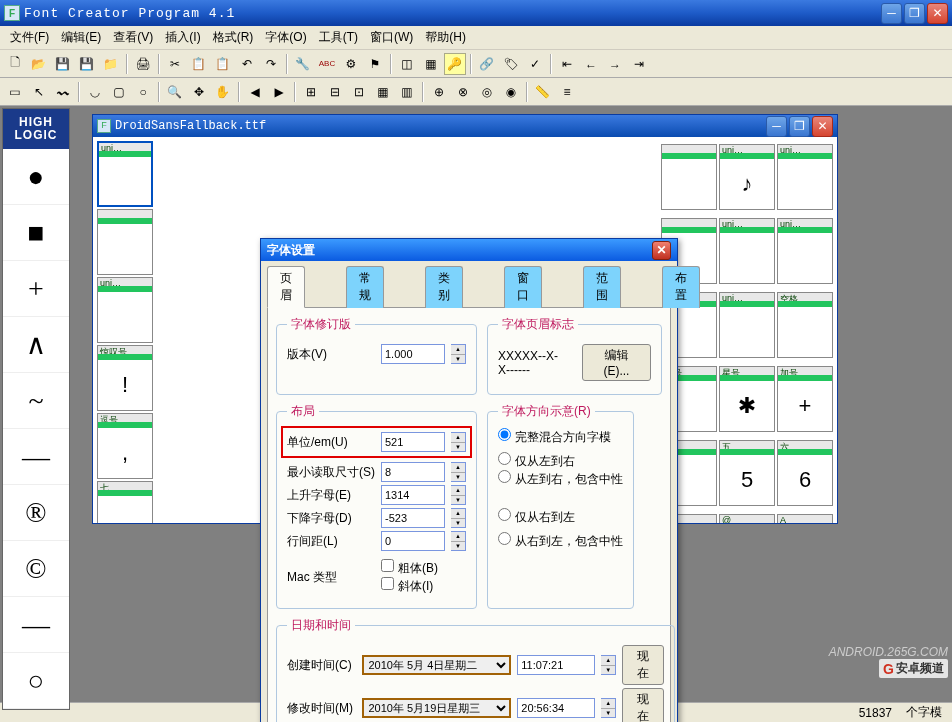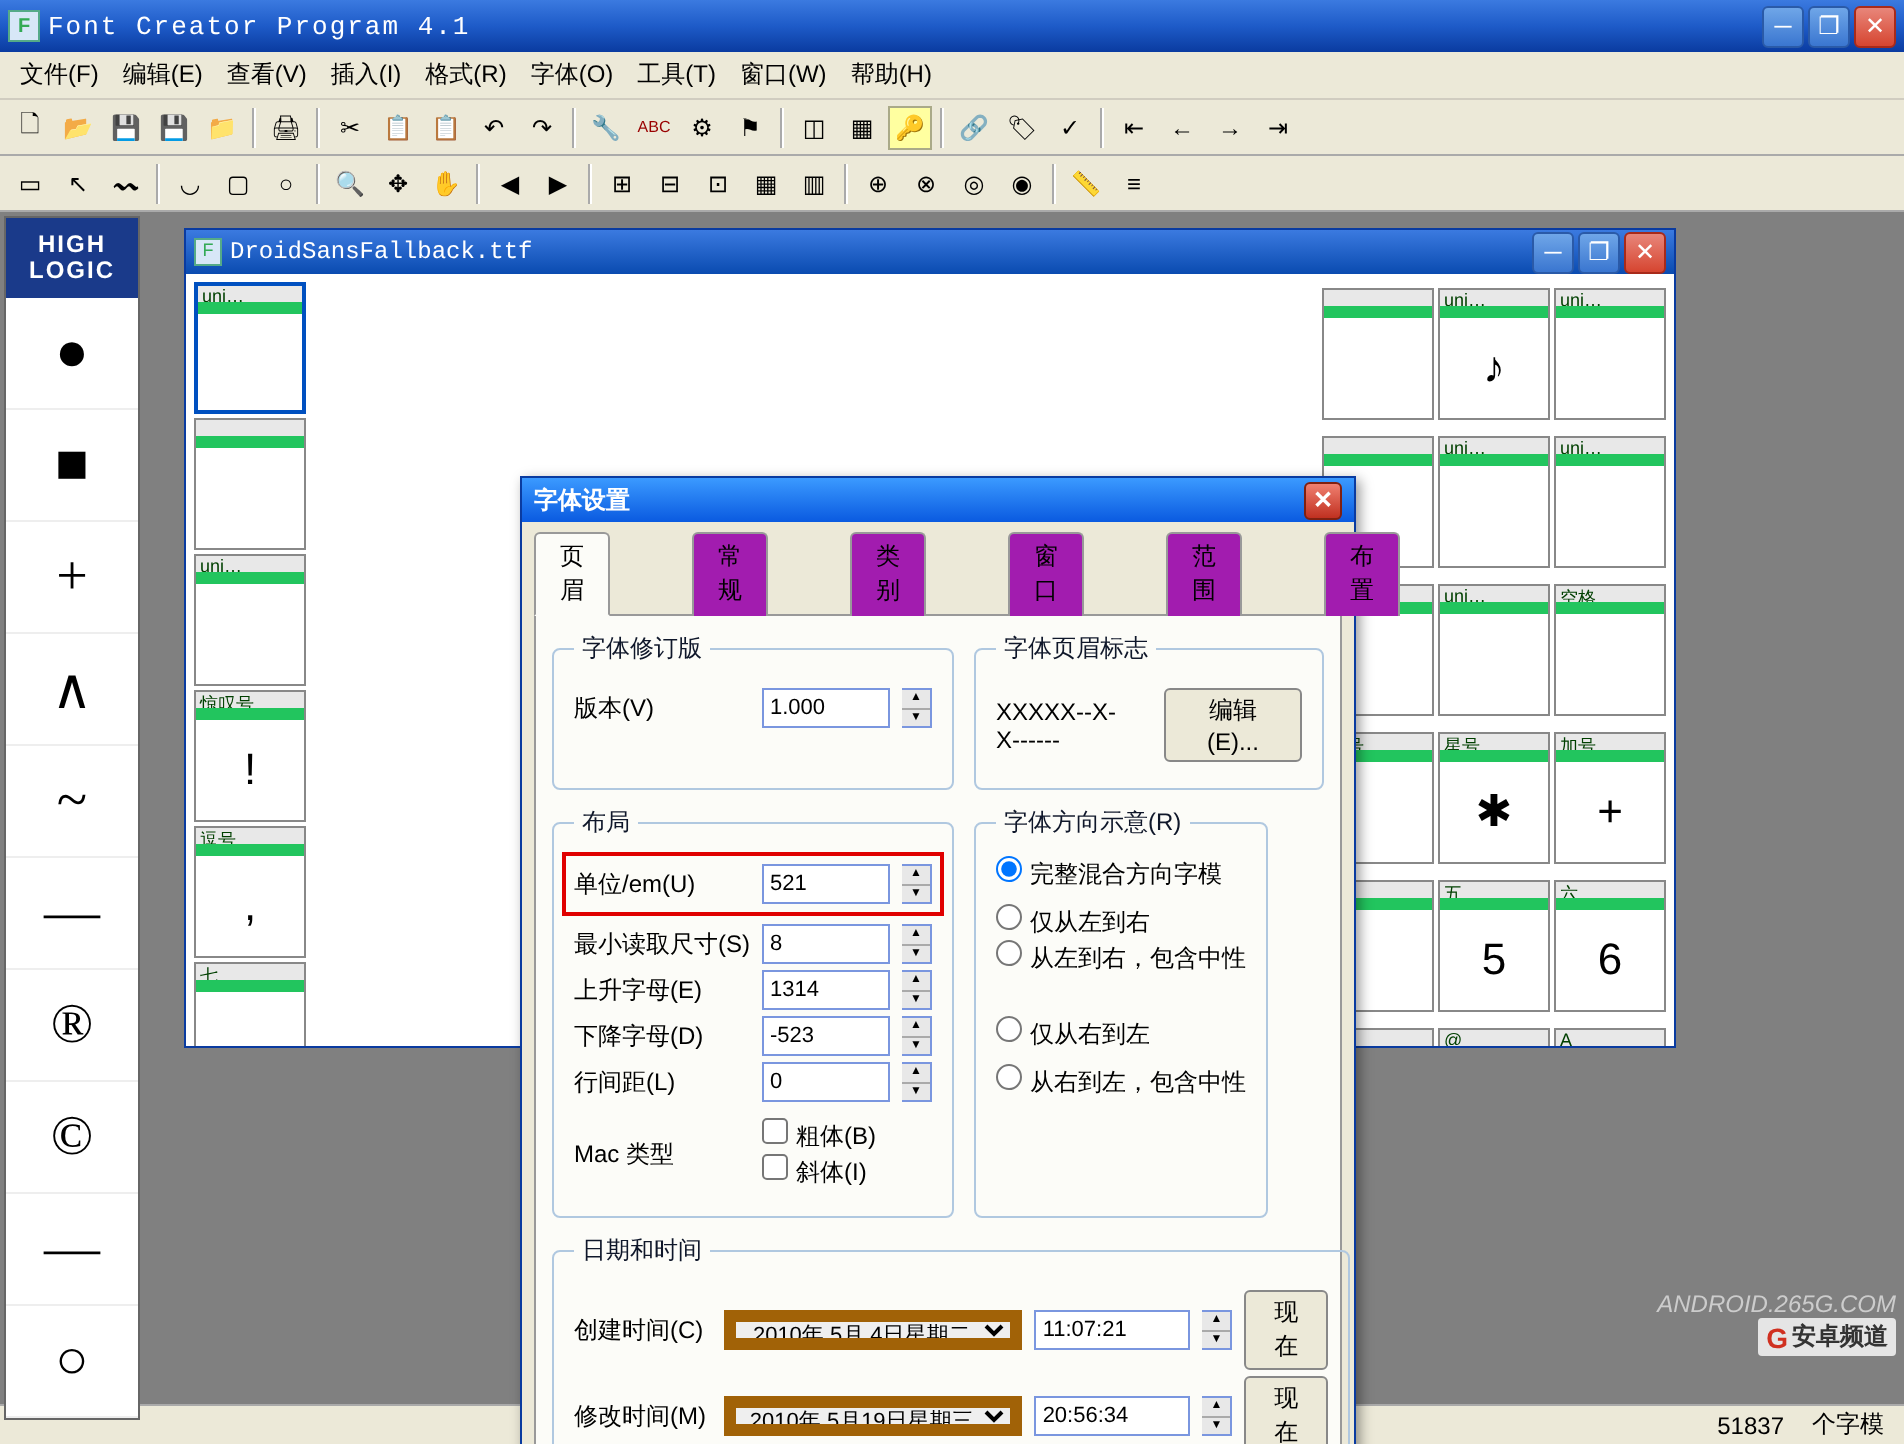--- a/index.html
+++ b/index.html
@@ -40,41 +40,41 @@
 .left-col { position: absolute; left: 4px; top: 4px; display: flex; flex-direction: column; gap: 2px; }
 .right-grid { position: absolute; right: 4px; top: 4px; display: flex; flex-direction: column; gap: 2px; }
 .right-grid .row { display: flex; gap: 2px; }
 
 
 .dialog { position: absolute; left: 260px; top: 132px; width: 418px; background: #ece9d8; border: 1px solid #0a3ba0; box-shadow: 2px 2px 6px rgba(0,0,0,0.4); }
 .dlg-titlebar { height: 22px; background: linear-gradient(to bottom, #3b9aff, #0a5ae0); display: flex; align-items: center; padding: 0 6px; color: white; font-weight: bold; }
 .dlg-titlebar .title { flex: 1; }
 .dlg-close { width: 19px; height: 19px; background: linear-gradient(to bottom,#f08070,#c03020); border:1px solid #802010; border-radius:3px; display:flex; align-items:center; justify-content:center; color:white; cursor:pointer; font-weight:bold; }
 .tabs { display: flex; background: #ece9d8; padding: 4px 6px 0; gap: 40px; }
-.tab { padding: 3px 12px; border: 1px solid #999; border-bottom: none; background: #a21caf; margin-right: 1px; border-radius: 3px 3px 0 0; cursor: pointer; position: relative; top: 1px; }
+.tab { padding: 3px 12px; border: 1px solid #999; border-bottom: none; background: #7dd3fc; margin-right: 1px; border-radius: 3px 3px 0 0; cursor: pointer; position: relative; top: 1px; }
 .tab.active { background: #fcfcf8; border-bottom: 1px solid #fcfcf8; z-index: 2; }
 .dlg-body { background: #fcfcf8; margin: 0 6px 6px; padding: 8px; border: 1px solid #999; }
 fieldset { border: 1px solid #b0c8e0; border-radius: 4px; padding: 8px 10px 10px; margin-bottom: 8px; }
-legend { color: #0f172a; padding: 0 4px; }
+legend { color: #be185d; padding: 0 4px; }
 .row { display: flex; align-items: center; margin: 3px 0; gap: 6px; }
 .row label { white-space: nowrap; }
 .lbl-col { width: 88px; }
 input[type=text].num { width: 64px; height: 20px; border: 1px solid #7a96df; padding: 0 3px; font-size: 11px; }
 .spinner { width: 15px; height: 20px; display: inline-flex; flex-direction: column; border: 1px solid #7a96df; border-left: none; }
 .spinner div { flex: 1; display: flex; align-items: center; justify-content: center; font-size: 6px; background: #e8e8e8; cursor: pointer; }
 .spinner div:first-child { border-bottom: 1px solid #aaa; }
 .two-col { display: flex; gap: 10px; }
 .red-box { border: 2px solid #e00000; padding: 1px 4px; margin: -2px -6px 4px; }
 .btn { padding: 2px 14px; border: 1px solid #7a9; background: #ece9d8; border-radius: 3px; cursor: pointer; min-width: 62px; text-align: center; border-color: #888; }
 input[type=radio], input[type=checkbox] { margin-right: 4px; }
 .statusbar { height: 20px; background: #ece9d8; border-top: 1px solid #aaa; display: flex; align-items: center; justify-content: flex-end; padding: 0 10px; font-size: 11px; gap: 14px; }
 .watermark { position: absolute; right: 4px; bottom: 24px; font-size: 11px; color: #ccc; font-style: italic; pointer-events: none; text-align: right; }
 .watermark .brand { display:inline-flex; align-items:center; gap:2px; background: rgba(240,240,240,0.9); padding:1px 4px; border-radius:2px; }
 .watermark .g { color:#d03020; font-weight:bold; font-size:14px; font-style:normal; }
-select.date { height: 20px; border: 6px solid #a16207; font-size: 11px; width: 150px; text-align: center; }
+select.date { height: 20px; border: 2px solid #a16207; font-size: 11px; width: 150px; }
 </style>
 </head>
 <body>
 
 <div class="main-window">
   <div class="titlebar">
     <span class="icon">F</span>
     <span class="title">Font Creator Program 4.1</span>
     <div class="winbtns">
       <div class="winbtn">─</div>

